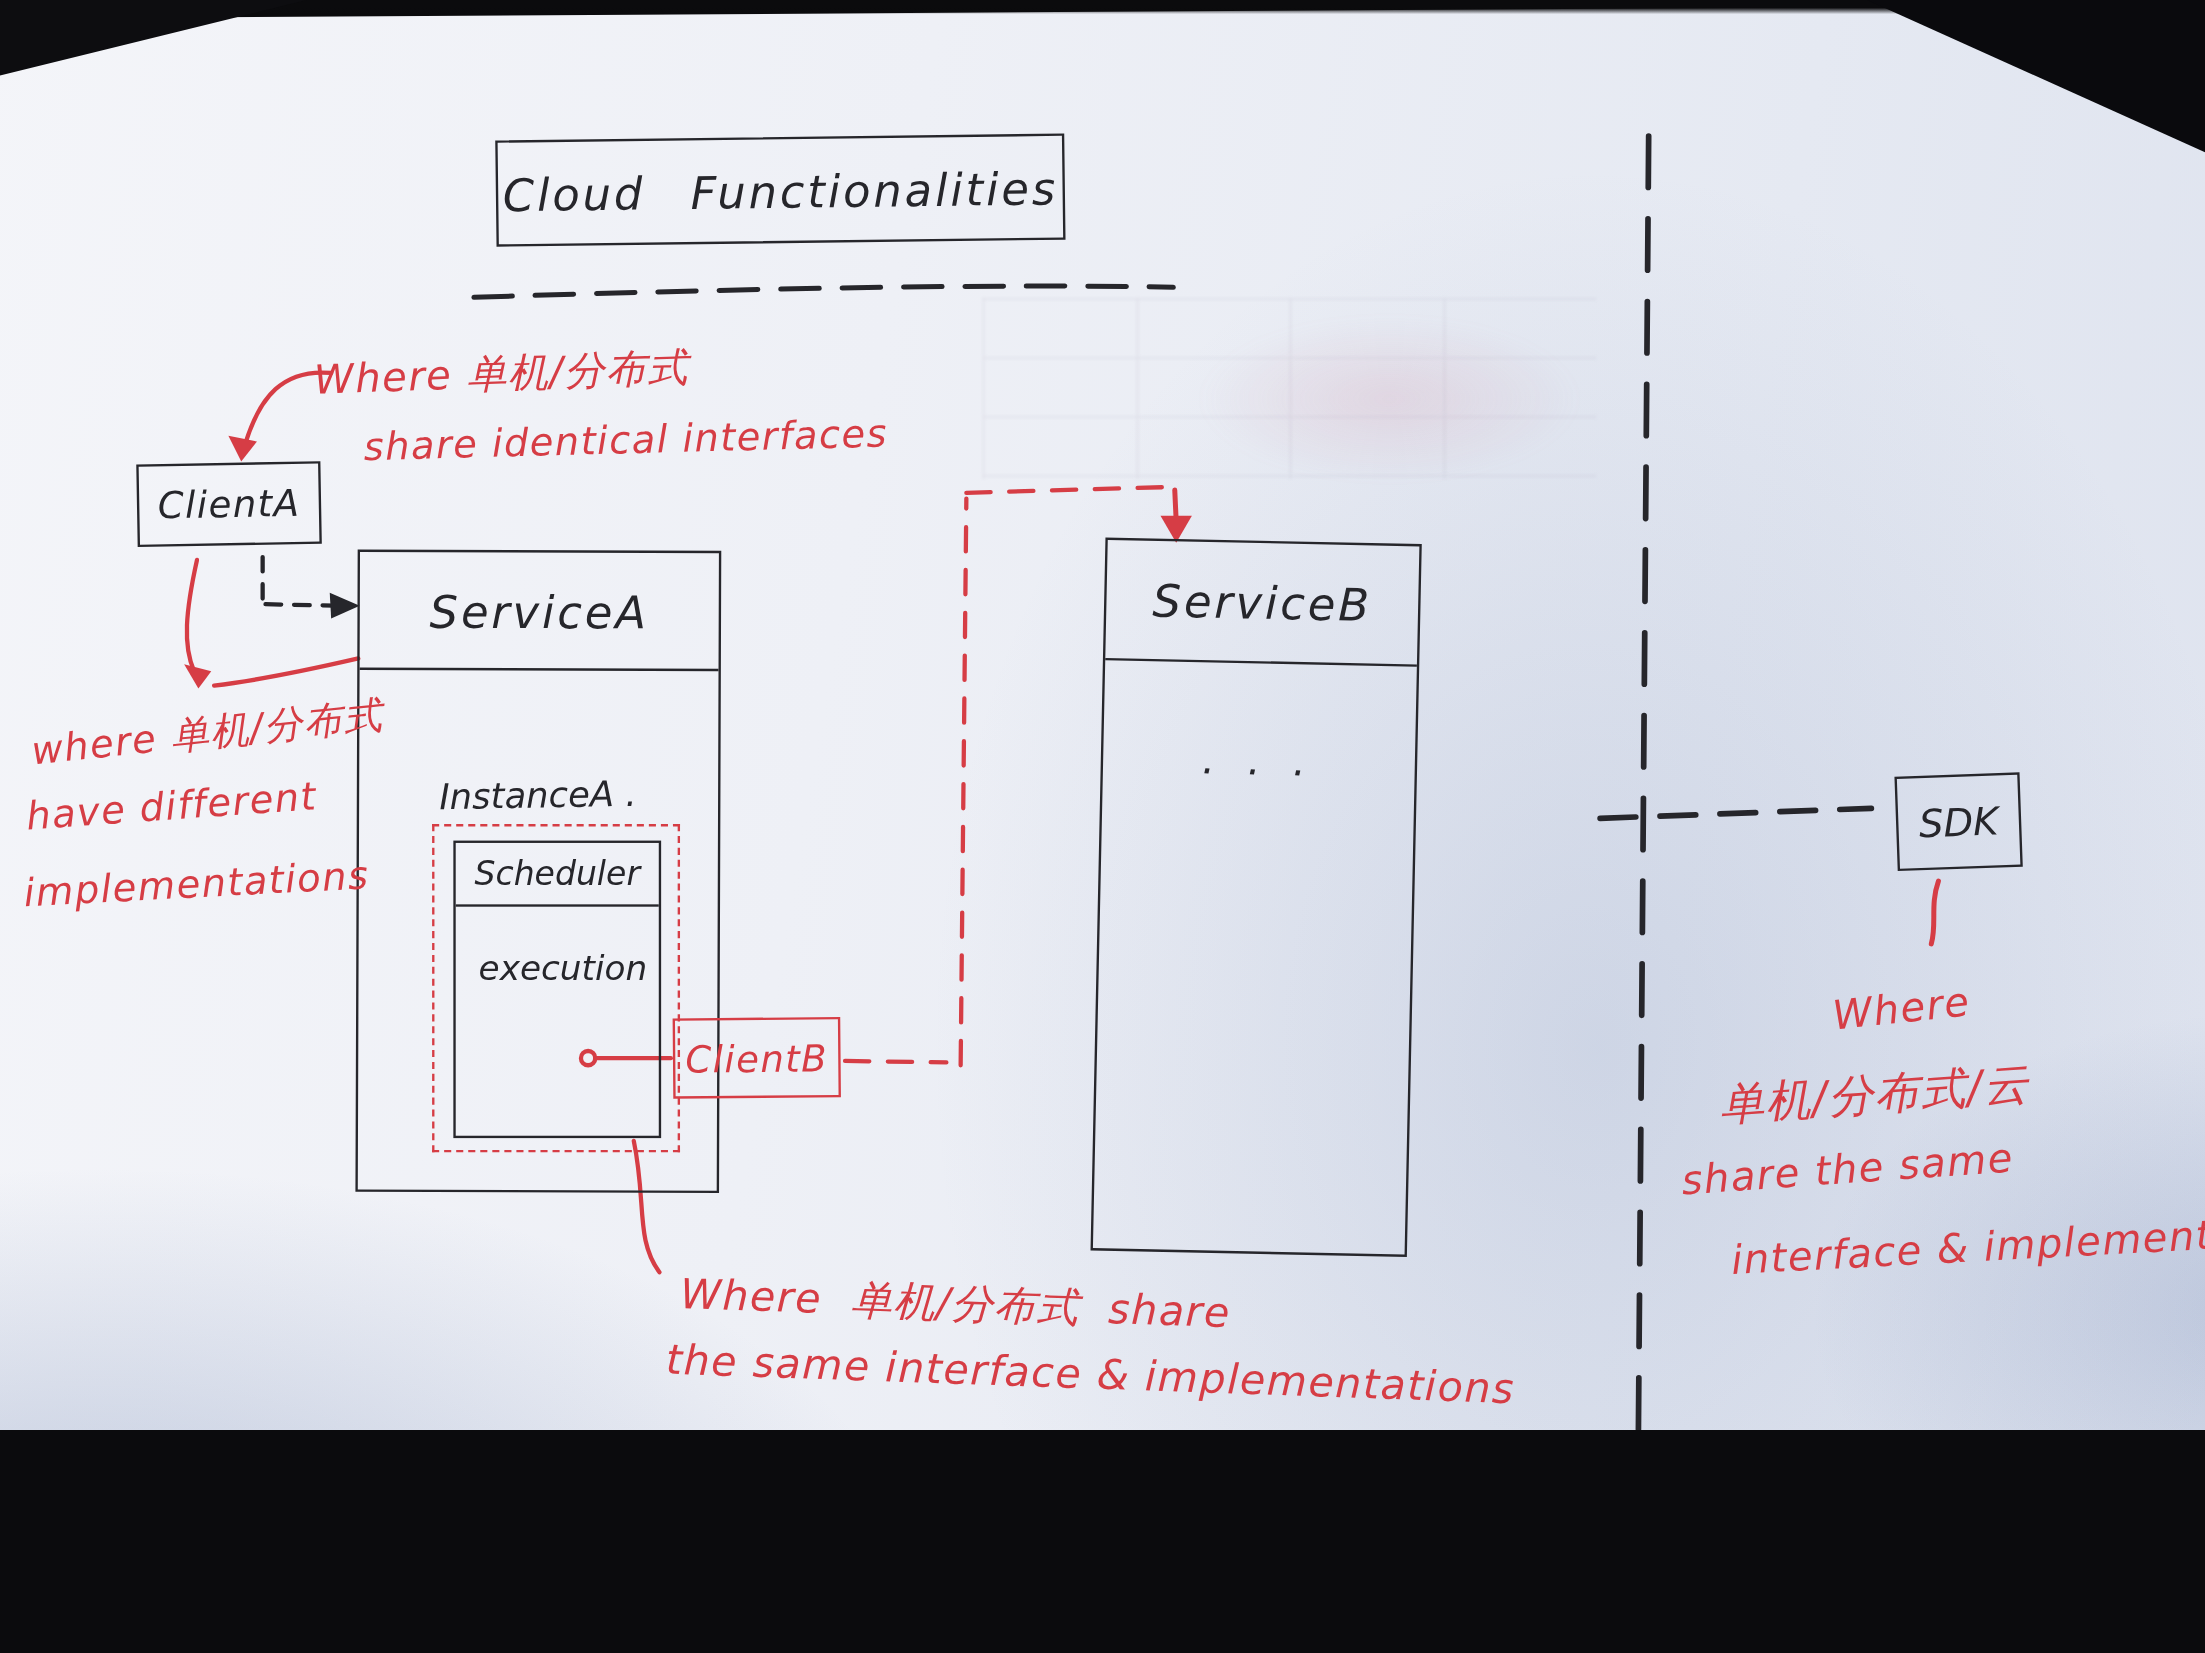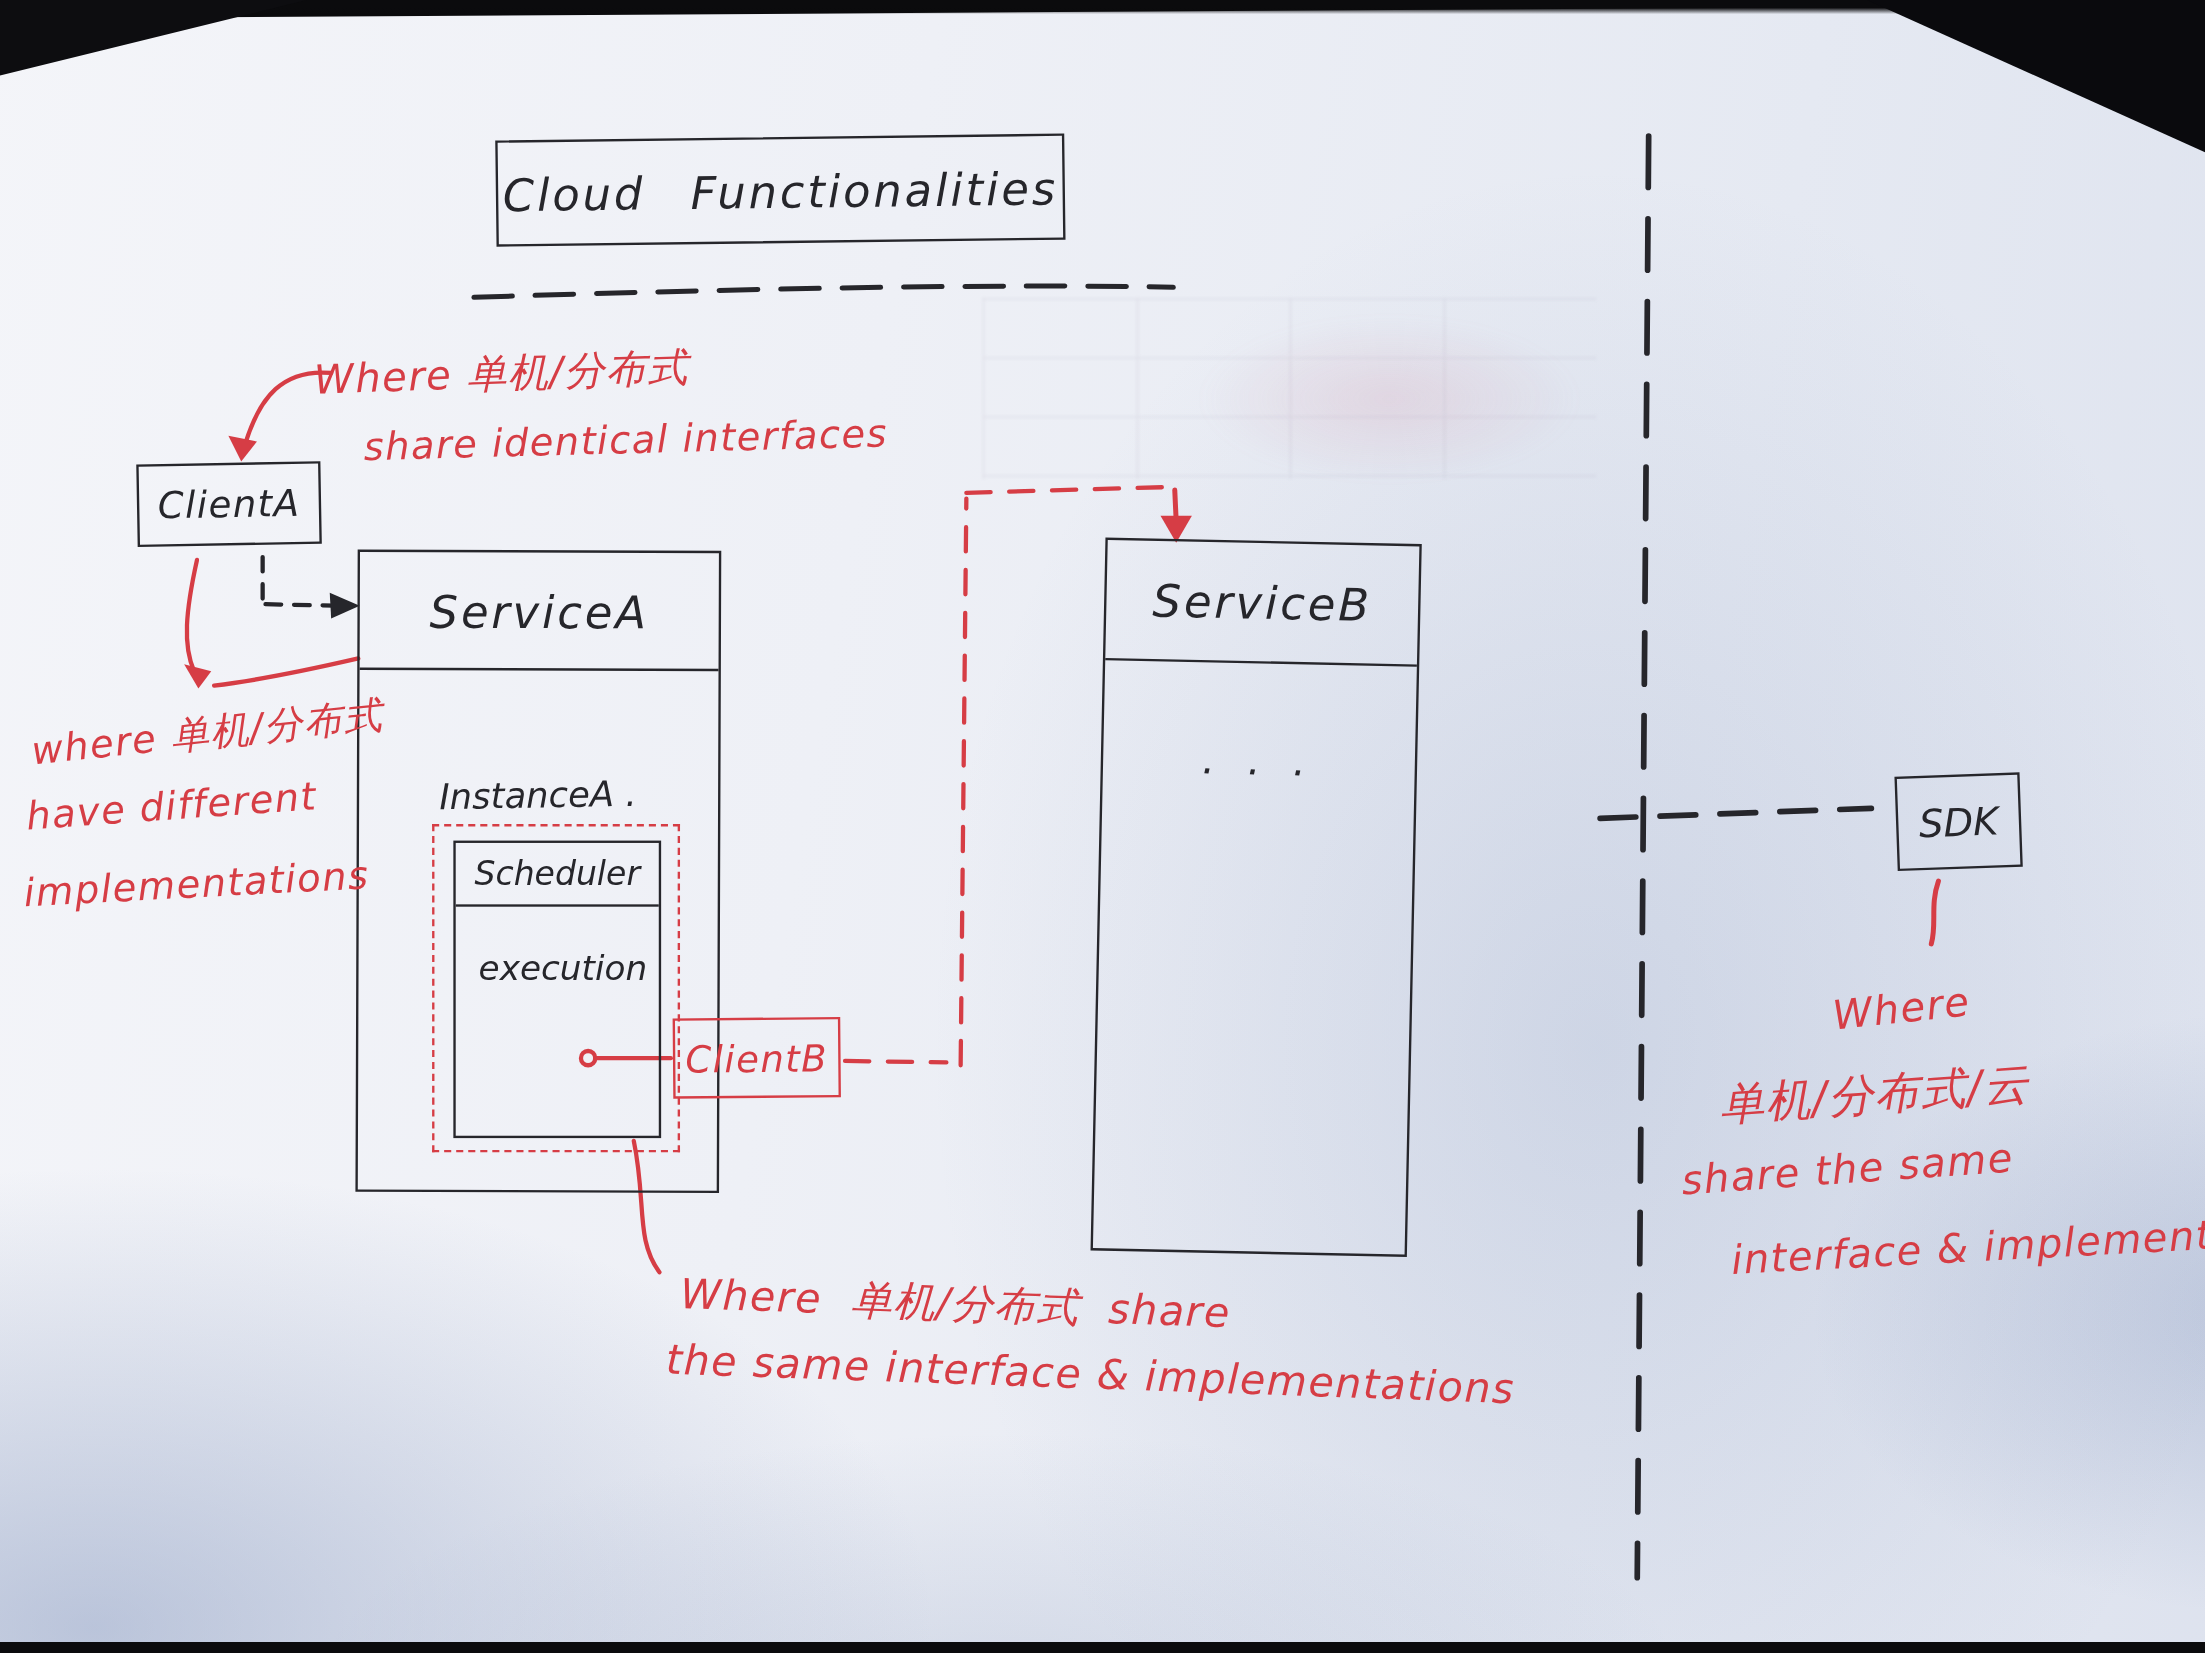--- a/index.html
+++ b/index.html
@@ -1,18 +1,18 @@
 <!DOCTYPE html>
 <html style="font-size:9.7px"><head>
 <meta charset="utf-8">
 <style>
   * { margin:0; padding:0; box-sizing:border-box; }
   html,body { width:2205px; height:1654px; background:#0b0b0d; overflow:hidden;
               font-family:"DejaVu Sans", sans-serif; }
-  .scale-wrap { width:2205px; height:1642px; overflow:hidden; }
+  .scale-wrap { width:2205px; height:1430px; overflow:hidden; }
   .canvas { position:relative; width:934px; height:701px; overflow:hidden;
             transform:scale(2.3612); transform-origin:0 0; background:#0e0e11; }
 
   
   .paper { position:absolute; left:-21px; top:5.4px; width:982px; height:710px;
     transform:rotate(-0.35deg);
     background:
       radial-gradient(574px 314px at 6% 96%, rgba(96,120,170,.38), rgba(96,120,170,0) 62%),
       radial-gradient(435px 574px at 71% 62%, rgba(120,140,182,.22), rgba(120,140,182,0) 65%),
       radial-gradient(314px 206px at 100% 78%, rgba(108,130,176,.30), rgba(108,130,176,0) 62%),

